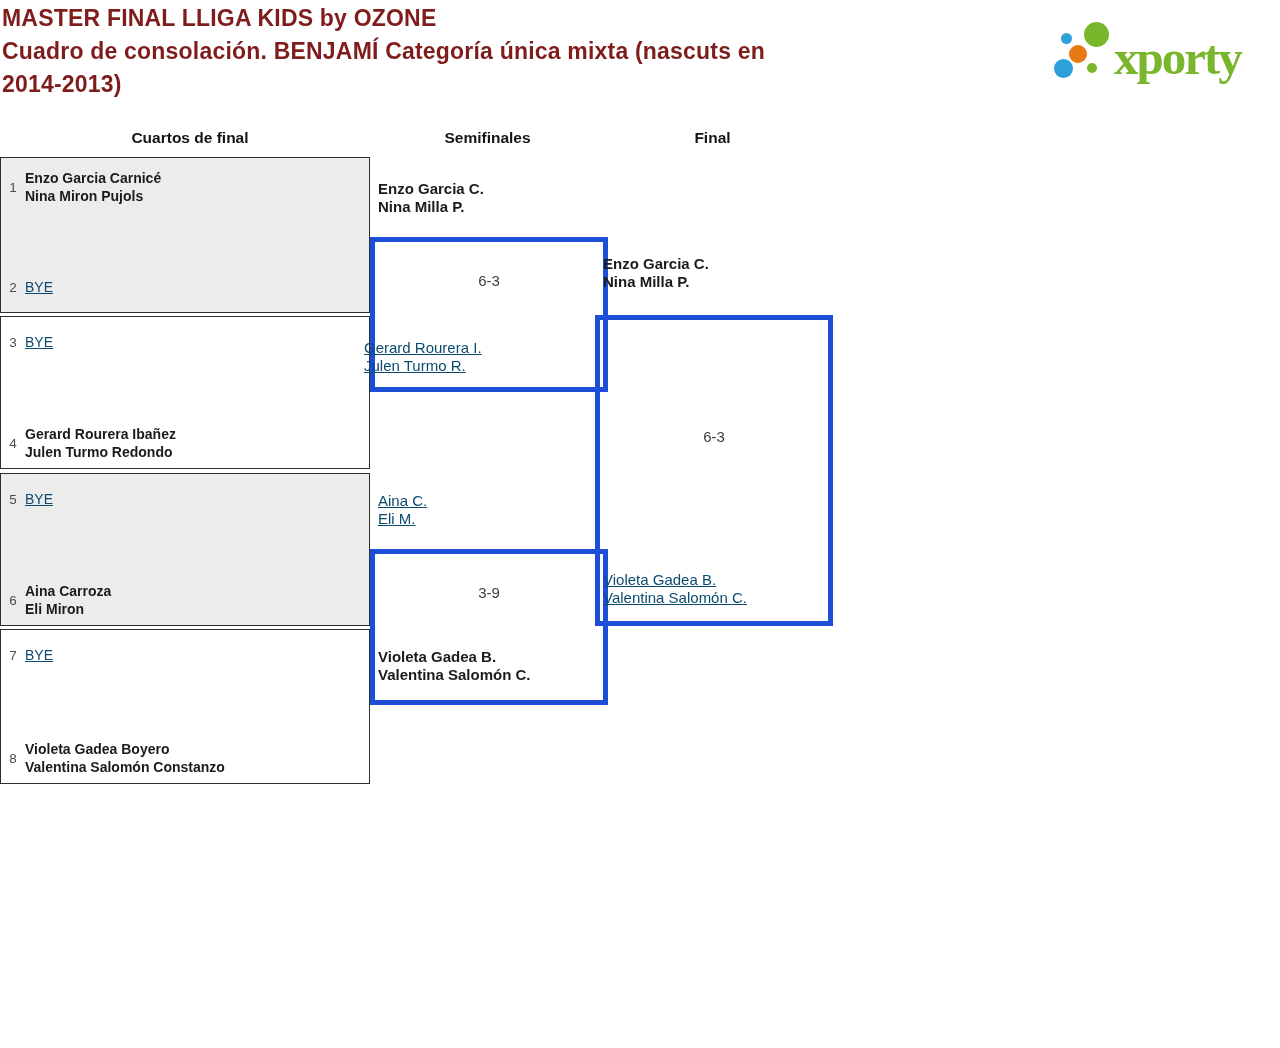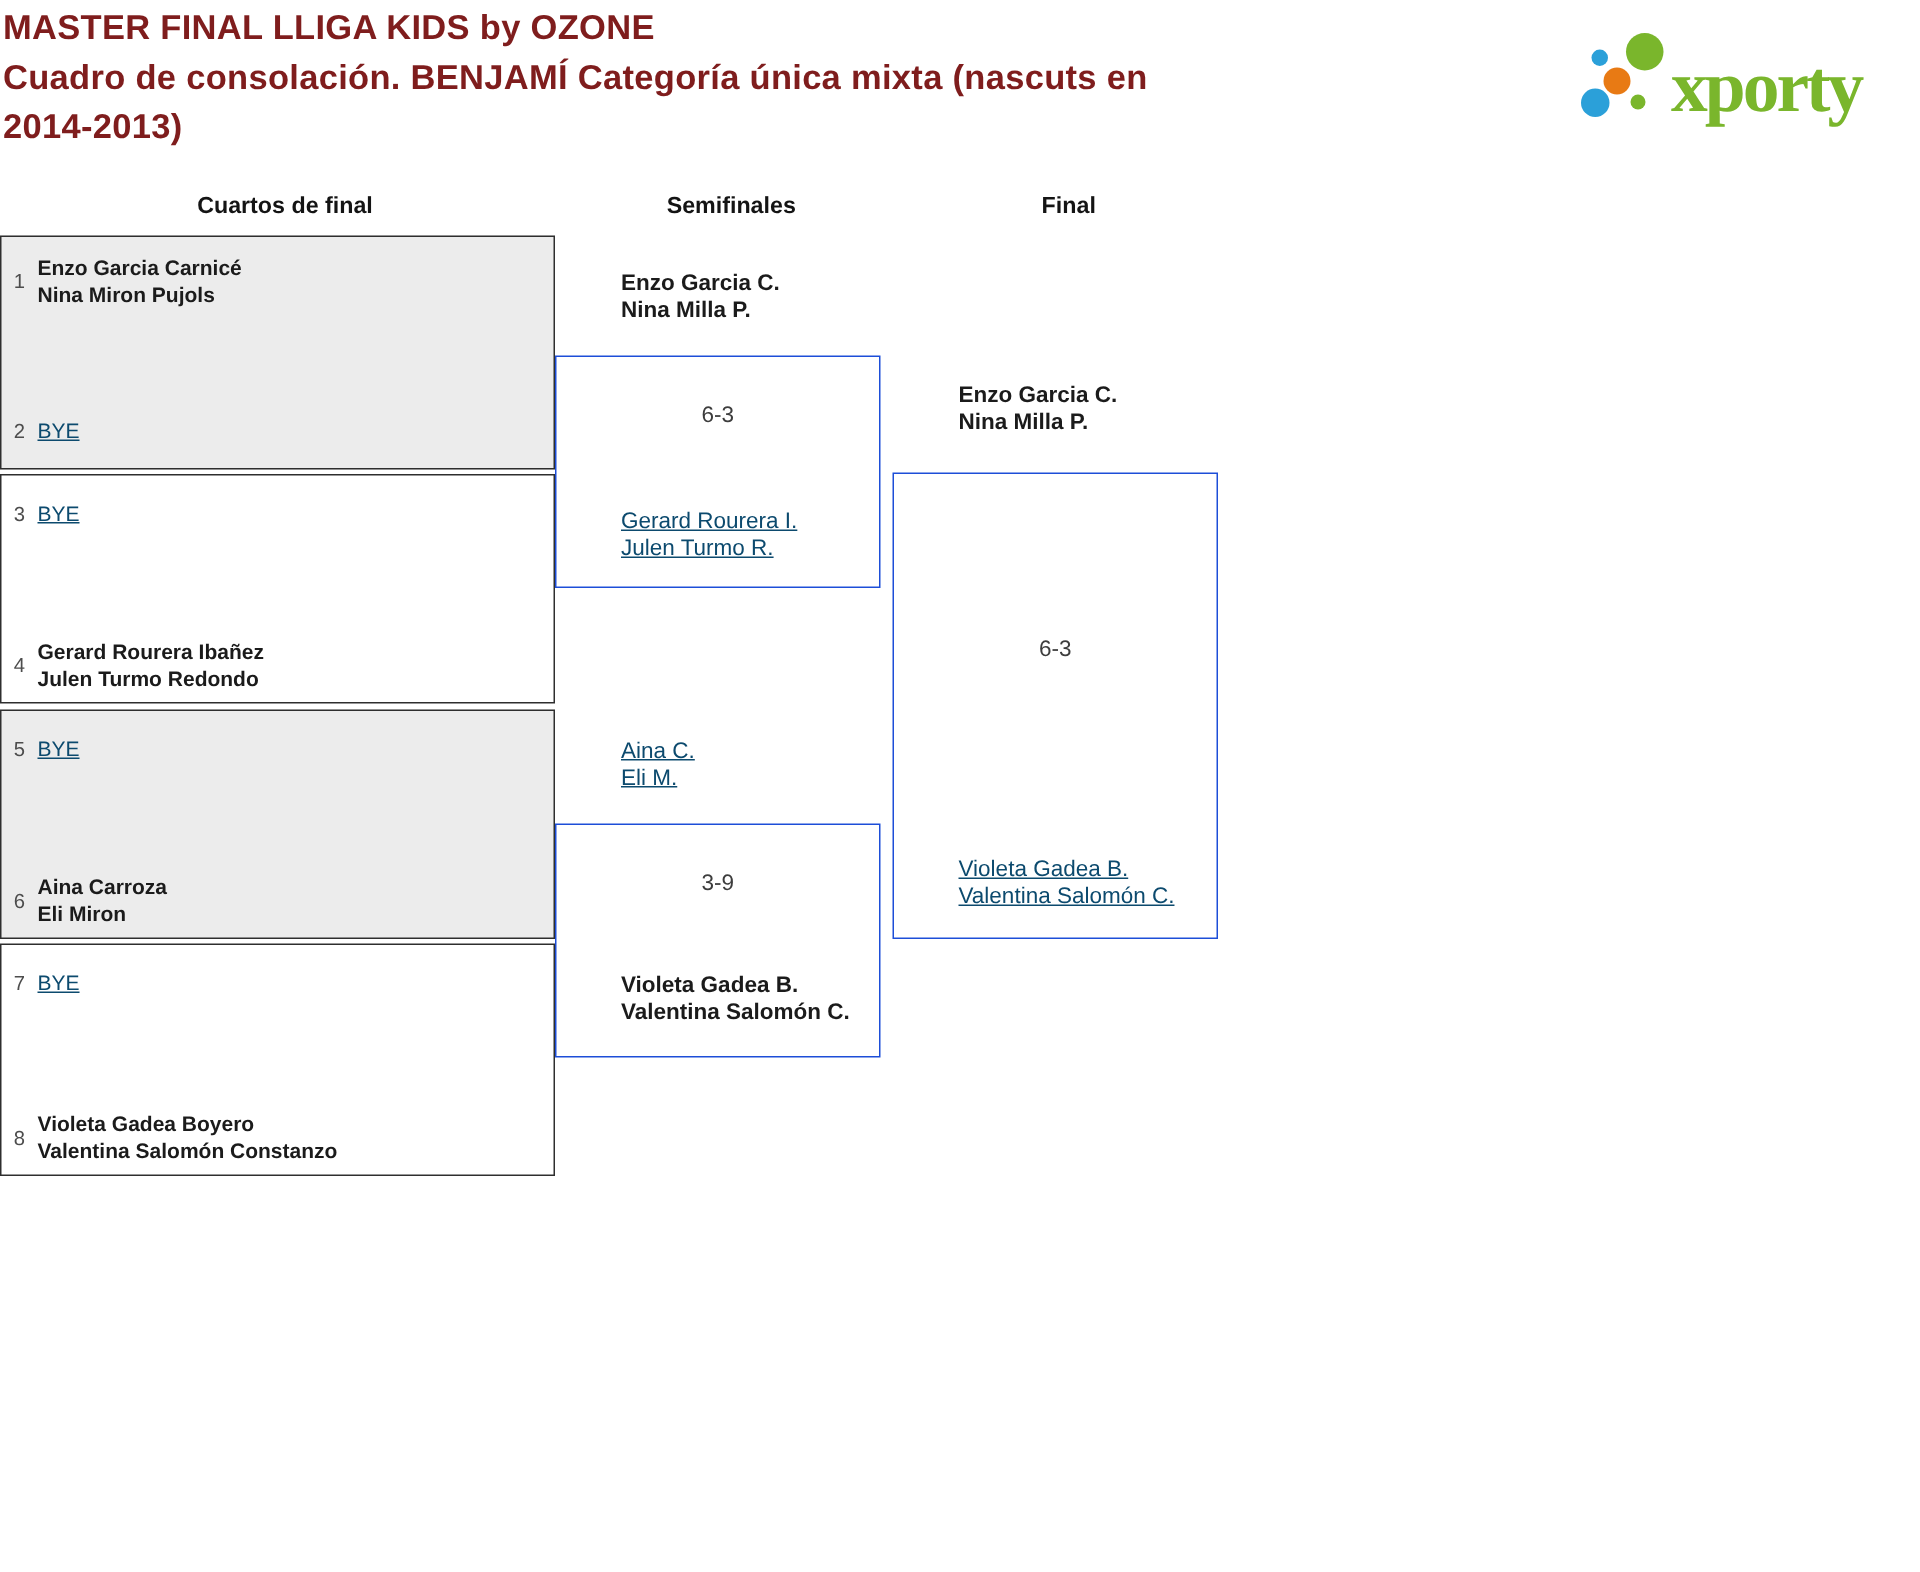--- a/index.html
+++ b/index.html
@@ -35,25 +35,25 @@
   .slot.s-top.bye { padding-top:16px; }
   .slot.s-bot { padding-bottom:7px; }
   .slot.s-bot.bye { padding-bottom:16px; }
   .seed { width:24px; flex:none; text-align:center; font-size:13.5px; color:#4d4d4d; }
   .names { margin-left:0; font-size:14px; line-height:18px; }
 
   .winner-text { font-weight:700; color:#1b1b1b; }
   .loser-text  { font-weight:400; color:#0c4a6e;text-decoration:underline; }
 
   
-  .match-box { position:absolute; width:217px; border:1px solid #1d4ed8; background:transparent; }
+  .match-box { position:absolute; width:238px; border:5px solid #1d4ed8; background:transparent; }
   .score { position:absolute; left:0; width:100%; text-align:center; font-size:15px; line-height:18px; color:#3d3d3d; }
 
   
-  .adv-label { position:absolute; font-size:15px; line-height:18px;margin-left:36px; }
+  .adv-label { position:absolute; font-size:15px; line-height:18px; }
   .adv-label div, .names div { white-space:nowrap; }
 </style>
 </head>
 <body>
 
 <div class="page">
 
   <div class="page-title">
     <div class="title-line">MASTER FINAL LLIGA KIDS by OZONE</div>
     <div class="title-line">Cuadro de consolación. BENJAMÍ Categoría única mixta (nascuts en</div>
@@ -137,21 +137,21 @@
     </div>
   </div>
 
   <div class="adv-label winner-text" style="left:378px; top:180px;">
     <div>Enzo Garcia C.</div>
     <div>Nina Milla P.</div>
   </div>
   <div class="match-box" style="left:370px; top:237px; height:155px;">
     <div class="score" style="top:30px;">6-3</div>
   </div>
-  <div class="adv-label loser-text" style="left:378px; top:339px;">
+  <div class="adv-label loser-text" style="left:364px; top:339px;">
     <div>Gerard Rourera I.</div>
     <div>Julen Turmo R.</div>
   </div>
 
   <div class="adv-label loser-text" style="left:378px; top:492px;">
     <div>Aina C.</div>
     <div>Eli M.</div>
   </div>
   <div class="match-box" style="left:370px; top:549px; height:156px;">
     <div class="score" style="top:30px;">3-9</div>

